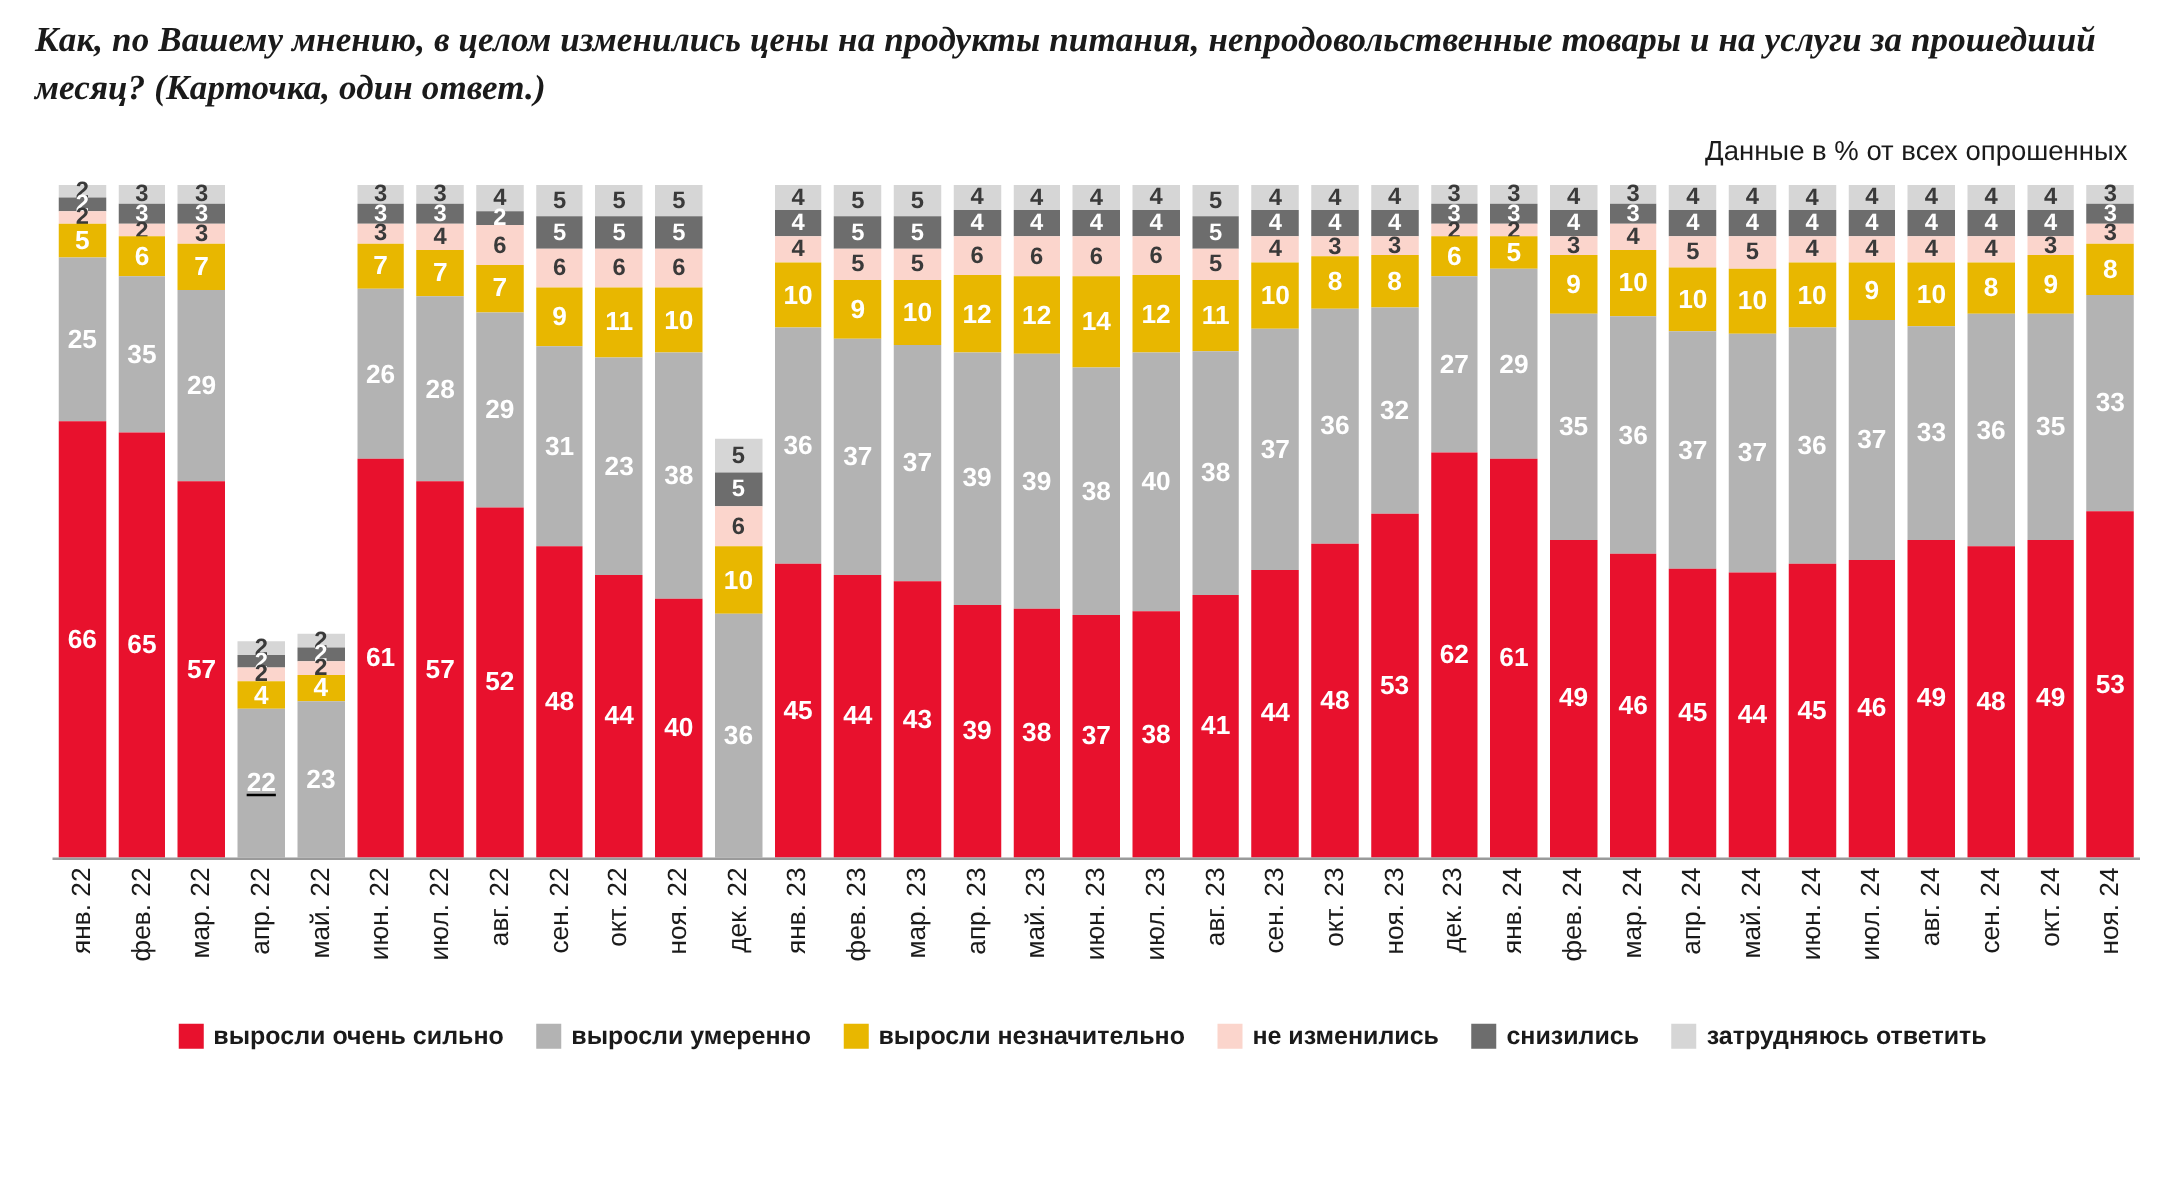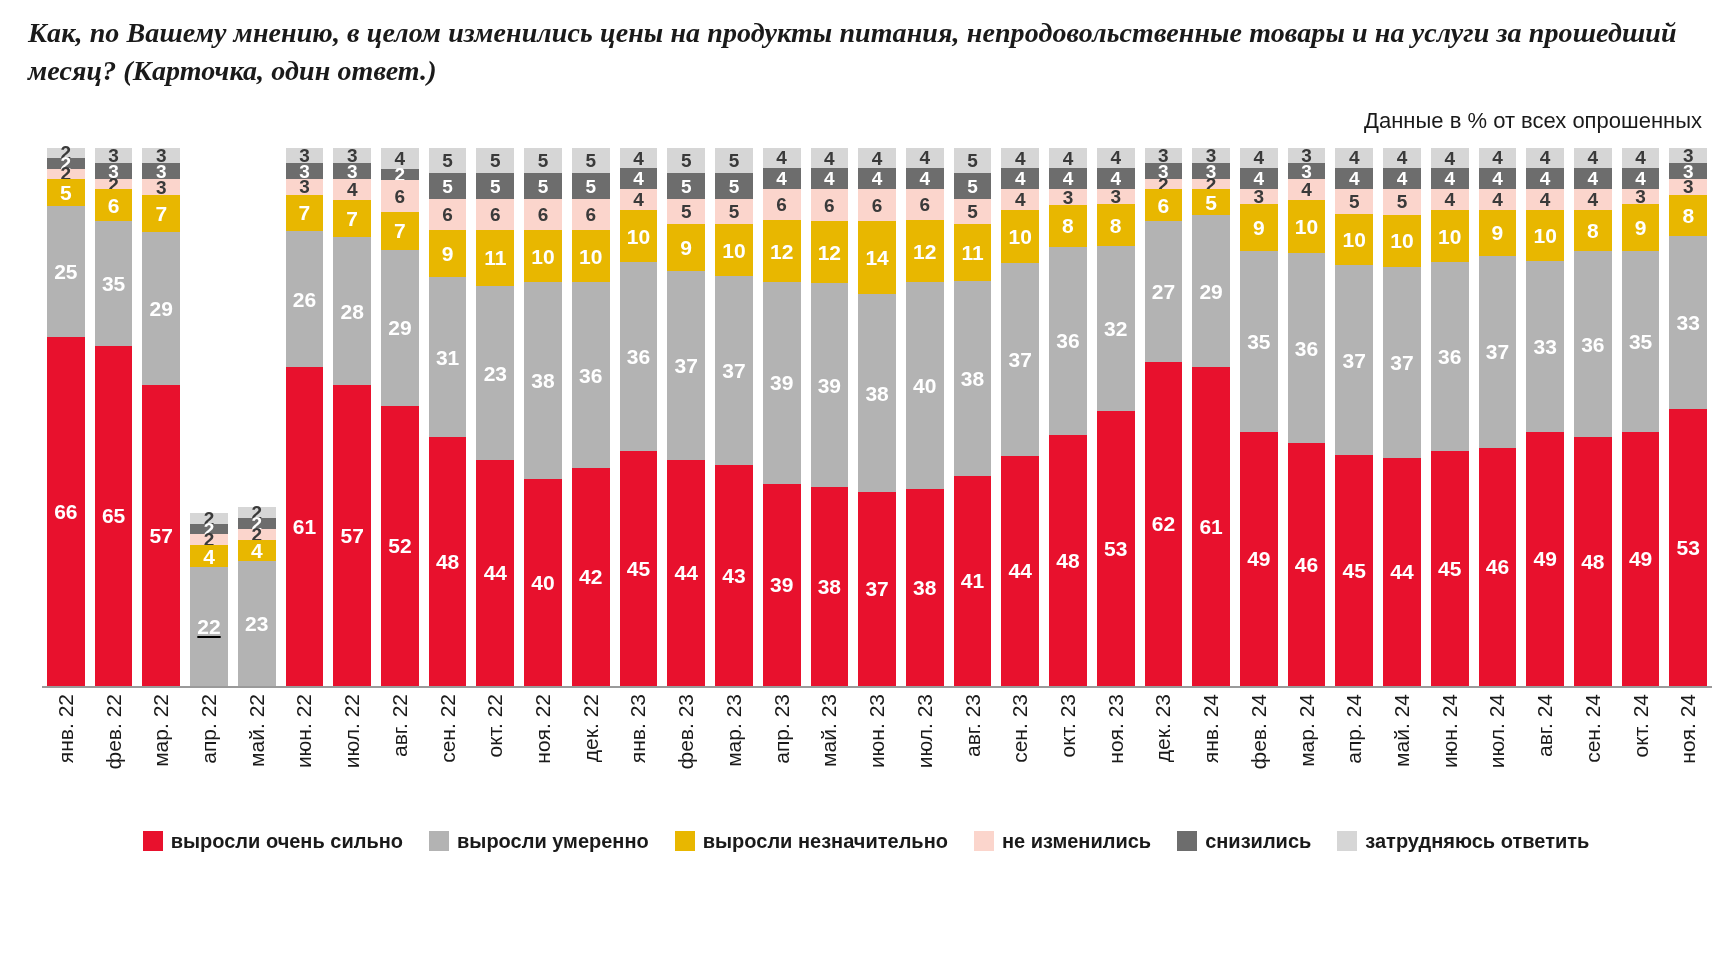--- a/index.html
+++ b/index.html
@@ -107,21 +107,21 @@
     transform: rotate(180deg);
     font-size: 21px;
     color: #1a1a1a;
     white-space: nowrap;
   }
   #legend {
     display: flex;
     justify-content: center;
     align-items: center;
     gap: 26px;
-    margin-top: 16px;
+    margin-top: 4px;
     padding: 0 25px;
   }
   .leg-item { display: flex; align-items: center; gap: 8px; }
   .leg-sw { width: 20px; height: 20px; display: inline-block; }
   .leg-lb { font-size: 20px; font-weight: bold; color: #1a1a1a; white-space: nowrap; }
 </style>
 </head>
 <body>
 
 <div id="root">
@@ -357,23 +357,20 @@
           </div>
           <div class="seg s-same" style="height: 32.4px;">
             <span>6</span>
           </div>
           <div class="seg s-slight" style="height: 54px;">
             <span>10</span>
           </div>
           <div class="seg s-moderate" style="height: 194.4px;">
             <span>36</span>
           </div>
-          <div class="seg s-strong" style="height: 226.8px;">
-            <span>42</span>
-          </div>
         </div>
         <div class="bar-col">
           <div class="seg s-na tiny" style="height: 21.6px;">
             <span>4</span>
           </div>
           <div class="seg s-down tiny" style="height: 21.6px;">
             <span>4</span>
           </div>
           <div class="seg s-same tiny" style="height: 21.6px;">
             <span>4</span>

